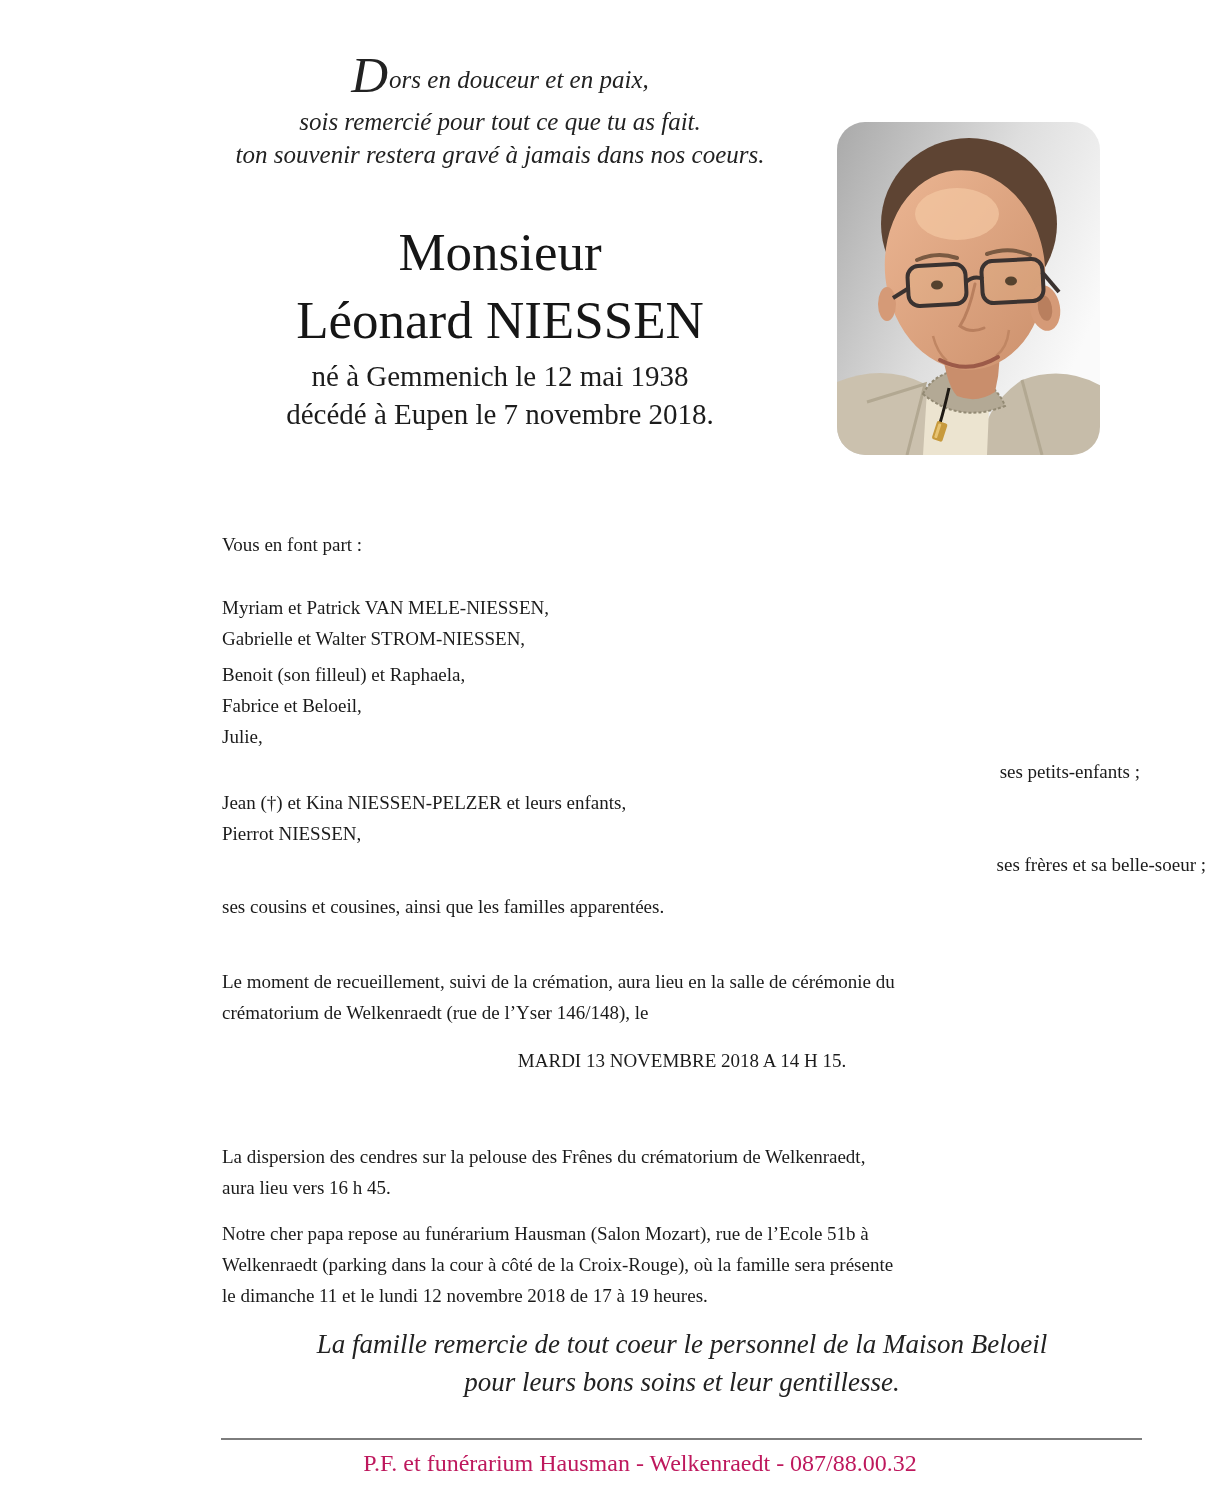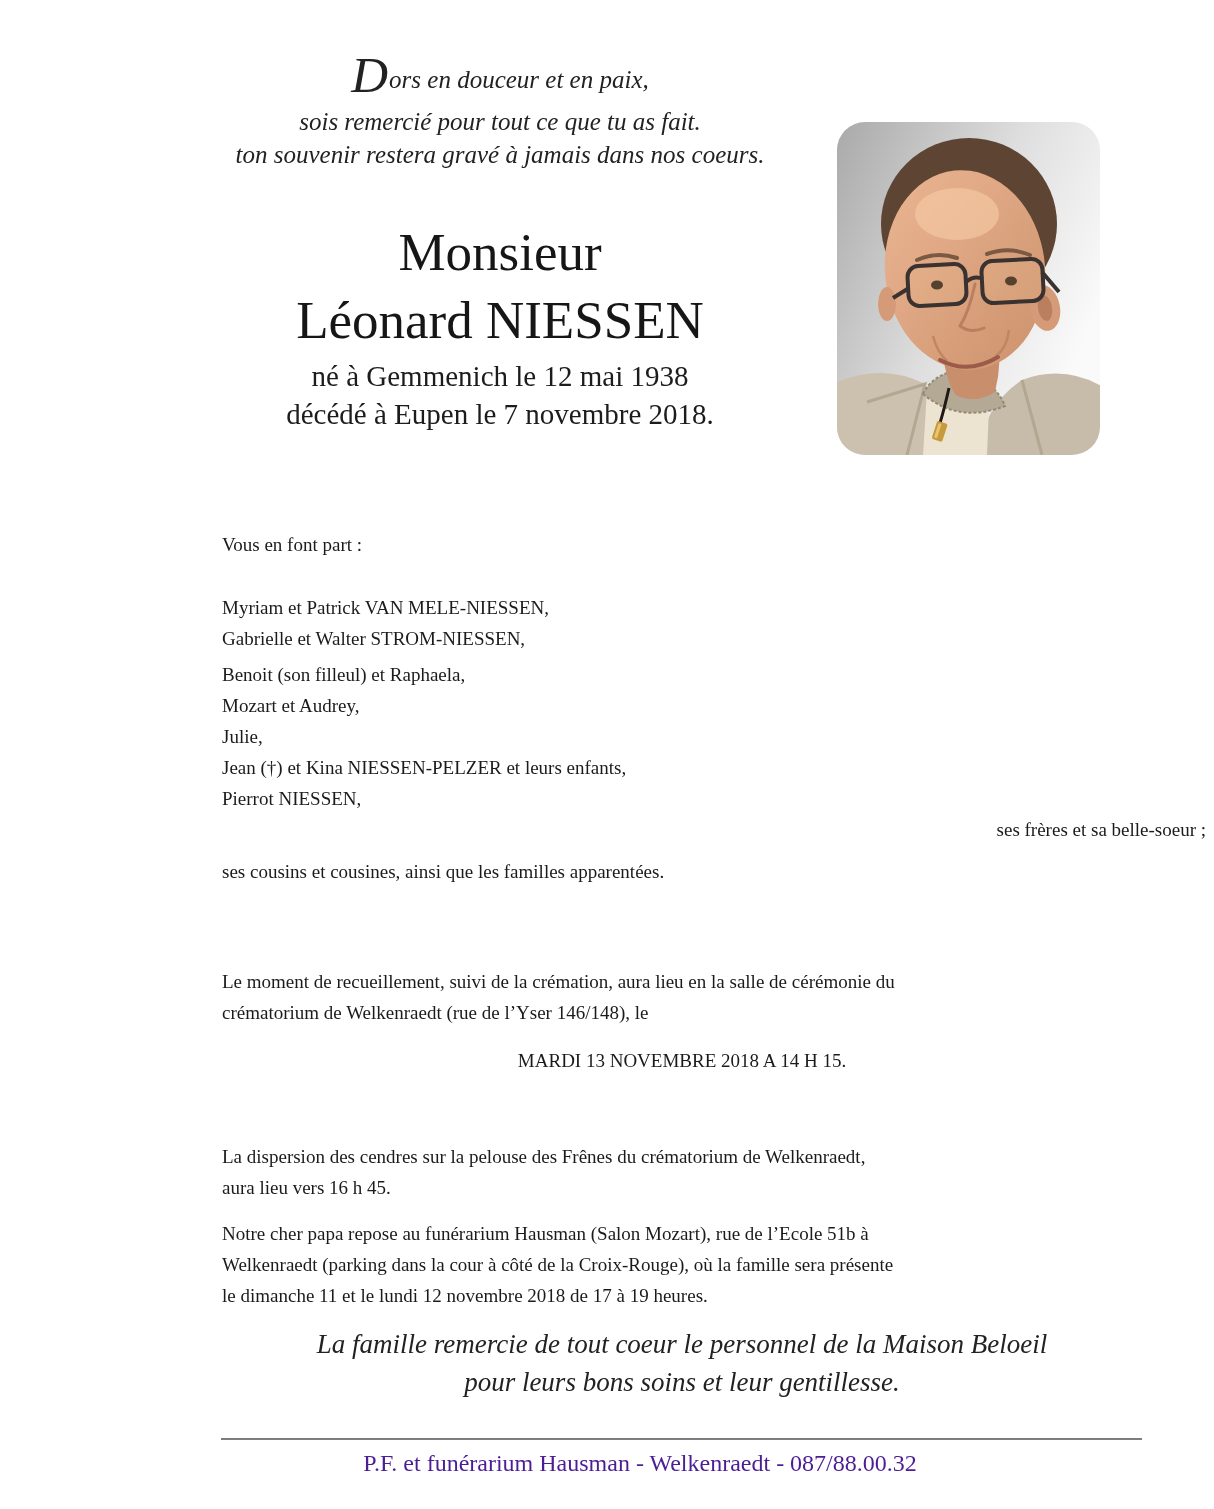--- a/index.html
+++ b/index.html
@@ -56,21 +56,21 @@
   .thanks{
     top:1325px;text-align:center;font-style:italic;
     font-size:27px;line-height:38px;color:#222;
   }
   .footer-line{
     position:absolute;left:221px;top:1438px;width:921px;height:2px;
     background:#7d7d7d;
   }
   .footer-text{
     position:absolute;left:222px;top:1448px;width:836px;
-    text-align:center;font-size:24px;line-height:30px;color:#4c1d95;
+    text-align:center;font-size:24px;line-height:30px;color:#be185d;
   }
 </style>
 </head>
 <body>
 
 <div class="page">
 
   <div class="quote">
     <div class="first-line"><span class="dropcap">D</span><span>ors en douceur et en paix,</span></div>
     <div>sois remercié pour tout ce que tu as fait.</div>
@@ -150,22 +150,23 @@
       <div>décédé à Eupen le 7 novembre 2018.</div>
     </div>
   </div>
 
   <div class="bodyblock intro">Vous en font part :</div>
 
   <div class="bodyblock family">
     <div class="member">Myriam et Patrick VAN MELE-NIESSEN,</div>
     <div class="member">Gabrielle et Walter STROM-NIESSEN,</div>
     <div class="member grp-2">Benoit (son filleul) et Raphaela,</div>
-    <div class="member">Mozart et Audrey,</div>
+    <div class="member">Fabrice et Beloeil,</div>
     <div class="member">Julie,</div>
+    <div class="relation rel-2">ses petits-enfants ;</div>
     <div class="member">Jean (†) et Kina NIESSEN-PELZER et leurs enfants,</div>
     <div class="member">Pierrot NIESSEN,</div>
     <div class="relation rel-3">ses frères et sa belle-soeur ;</div>
     <div class="closing">ses cousins et cousines, ainsi que les familles apparentées.</div>
   </div>
 
   <div class="bodyblock para p-ceremony">
     <div class="pline">Le moment de recueillement, suivi de la crémation, aura lieu en la salle de cérémonie du</div>
     <div class="pline">crématorium de Welkenraedt (rue de l’Yser 146/148), le</div>
   </div>

